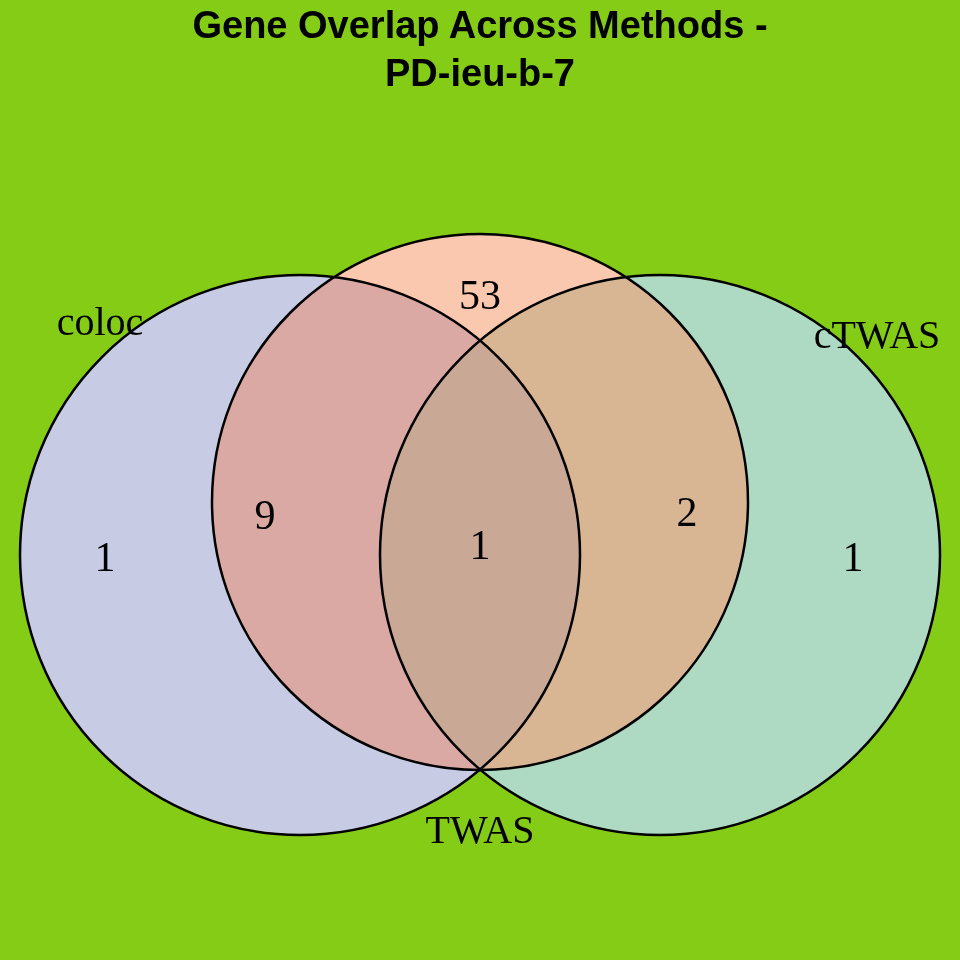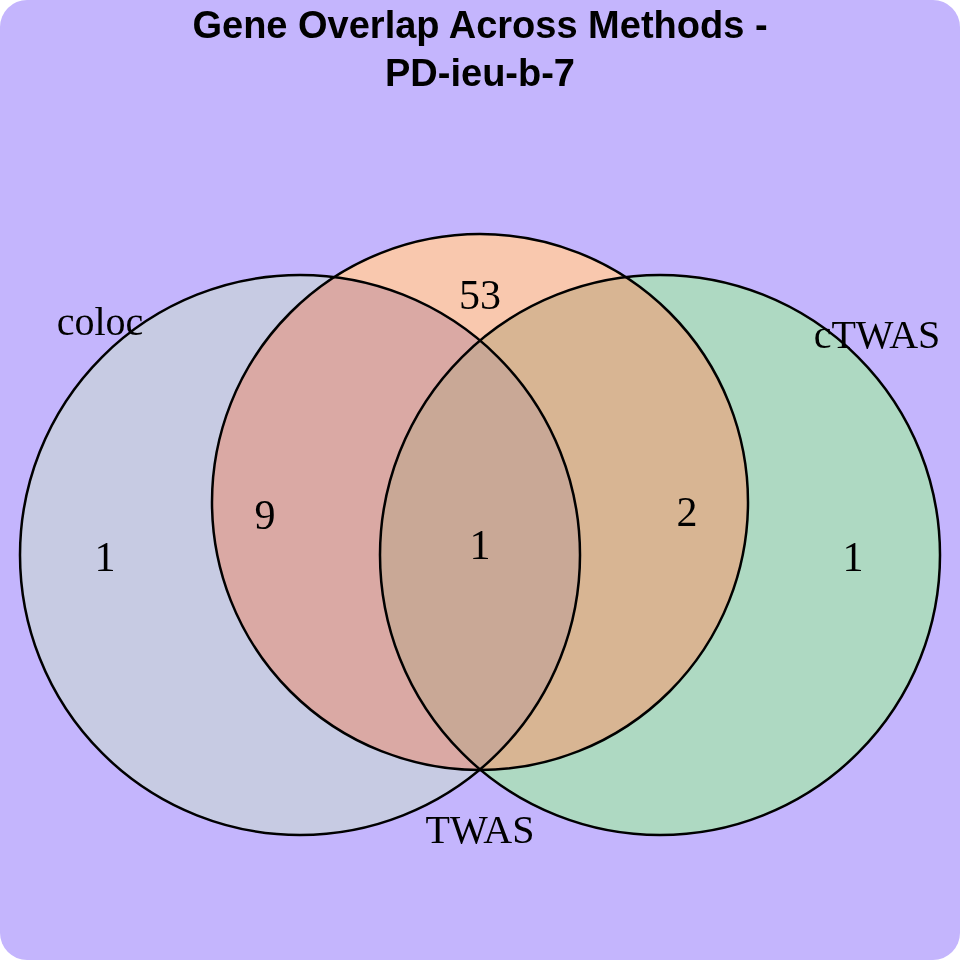--- a/index.html
+++ b/index.html
@@ -4,23 +4,22 @@
 <style>
   html, body {
     margin: 0;
     padding: 0;
     background: #ffffff;
   }
   .page {
     position: relative;
     width: 960px;
     height: 960px;
-    background: #c4b5fd;
+    background: #84cc16;
     overflow: hidden;
-    border-radius: 27px;
   }
   svg {
     display: block;
   }
   .title-text {
     font-family: "Liberation Sans", "DejaVu Sans", sans-serif;
     font-weight: bold;
     font-size: 38px;
     fill: #000000;
   }

